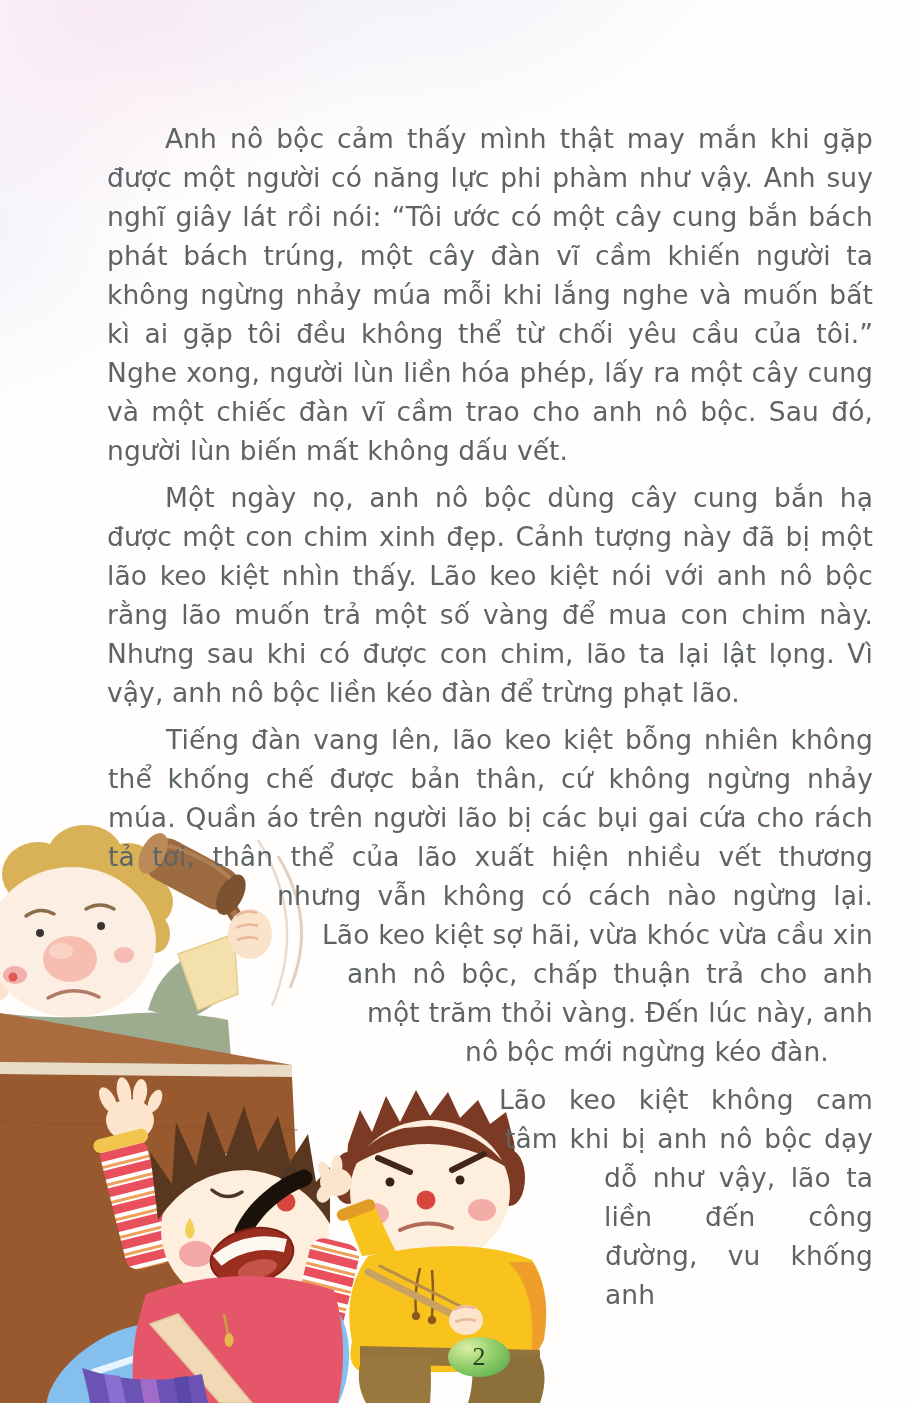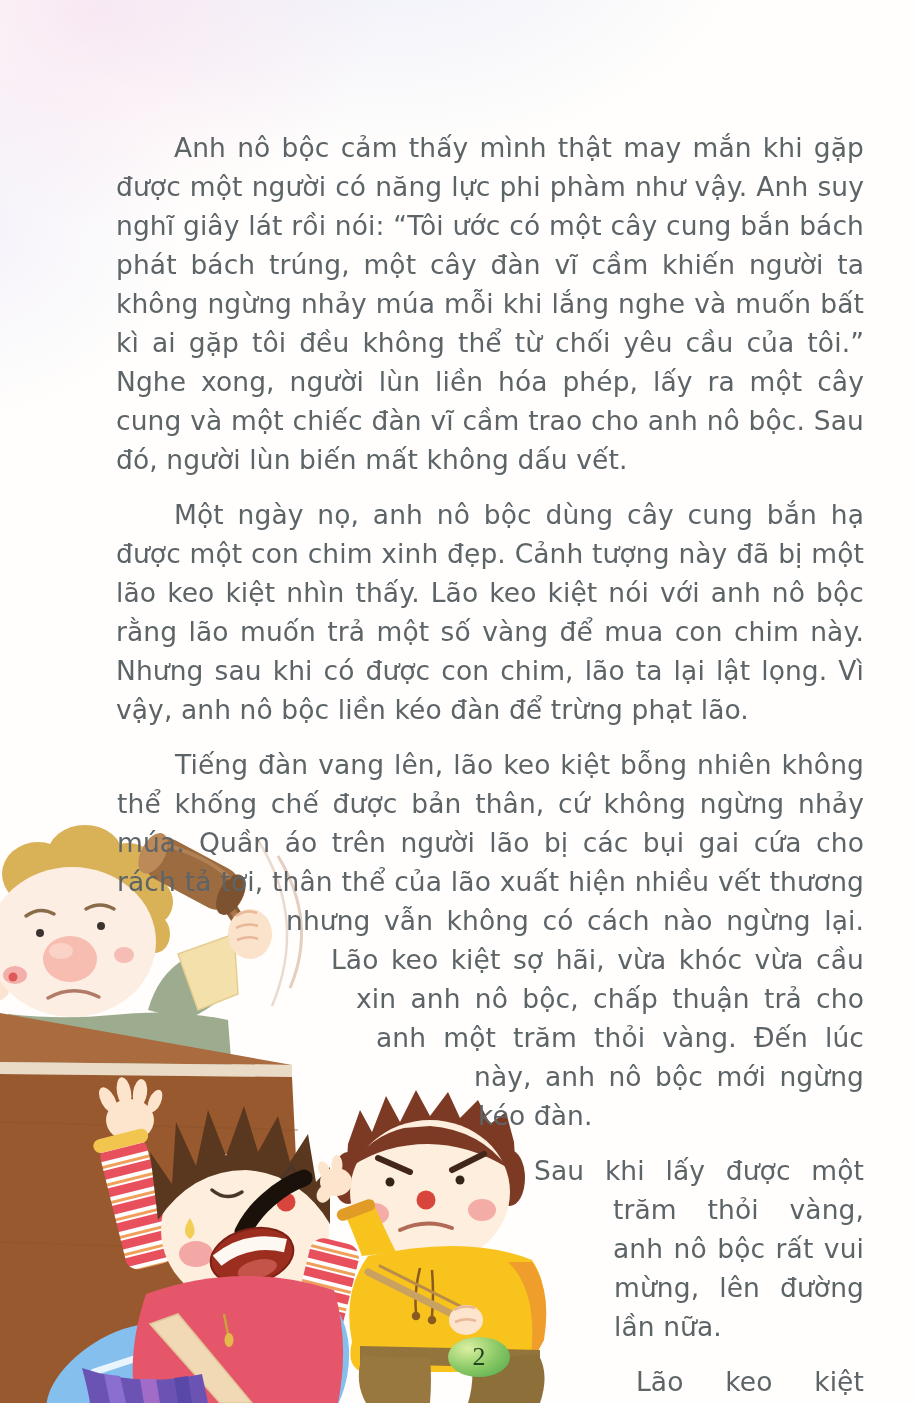--- a/index.html
+++ b/index.html
@@ -10,21 +10,21 @@
       radial-gradient(420px 300px at 10% 1%, rgba(243,216,236,.55), rgba(243,216,236,0) 70%),
       radial-gradient(520px 340px at 42% -6%, rgba(219,223,247,.5), rgba(219,223,247,0) 72%),
       radial-gradient(320px 280px at -4% 16%, rgba(228,224,248,.4), rgba(228,224,248,0) 70%),
       #fffefc;
   }
   .text-col{
     position:absolute;left:100px;top:112px;width:780px;
     font-size:26.5px;line-height:39px;color:#5d6468;
     text-align:justify;letter-spacing:.1px;z-index:3;
   }
-  .text-col p{margin:16px;text-indent:58px;}
+  .text-col p{margin:7px;text-indent:58px;}
   .text-col p + p{margin-top:8px;}
   .text-col p.p4{text-indent:20px;margin-top:9px;}
   .text-col p.p5{text-indent:30px;margin-top:9px;}
   .sp{float:left;clear:left;height:39px;}
   .sp0{width:1px;height:156px;}
   .sp1{width:170px;} .sp2{width:215px;} .sp3{width:240px;}
   .sp4{width:260px;height:48px;}
   .sp5{width:358px;} .sp6{width:362px;}
   .sp7{width:398px;height:48px;}
   .sp8{width:497px;} .sp9{width:488px;} .sp10{width:498px;}
@@ -39,21 +39,20 @@
     font-size:26px;color:#22451d;
   }
 </style>
 </head>
 <body>
 
 <div class="text-col">
   <p>Anh nô bộc cảm thấy mình thật may mắn khi gặp được một người có năng lực phi phàm như vậy. Anh suy nghĩ giây lát rồi nói: “Tôi ước có một cây cung bắn bách phát bách trúng, một cây đàn vĩ cầm khiến người ta không ngừng nhảy múa mỗi khi lắng nghe và muốn bất kì ai gặp tôi đều không thể từ chối yêu cầu của tôi.” Nghe xong, người lùn liền hóa phép, lấy ra một cây cung và một chiếc đàn vĩ cầm trao cho anh nô bộc. Sau đó, người lùn biến mất không dấu vết.</p>
   <p>Một ngày nọ, anh nô bộc dùng cây cung bắn hạ được một con chim xinh đẹp. Cảnh tượng này đã bị một lão keo kiệt nhìn thấy. Lão keo kiệt nói với anh nô bộc rằng lão muốn trả một số vàng để mua con chim này. Nhưng sau khi có được con chim, lão ta lại lật lọng. Vì vậy, anh nô bộc liền kéo đàn để trừng phạt lão.</p>
   <p><span class="sp sp0"></span><span class="sp sp1"></span><span class="sp sp2"></span><span class="sp sp3"></span><span class="sp sp4"></span><span class="sp sp5"></span><span class="sp sp6"></span><span class="sp sp7"></span><span class="sp sp8"></span><span class="sp sp9"></span><span class="sp sp10"></span><span class="sp sp11"></span><span class="sp sp12"></span><span>Tiếng đàn vang lên, lão keo kiệt bỗng nhiên không thể khống chế được bản thân, cứ không ngừng nhảy múa. Quần áo trên người lão bị các bụi gai cứa cho rách tả tơi, thân thể của lão xuất hiện nhiều vết thương nhưng vẫn không có cách nào ngừng lại. Lão keo kiệt sợ hãi, vừa khóc vừa cầu xin anh nô bộc, chấp thuận trả cho anh một trăm thỏi vàng. Đến lúc này, anh nô bộc mới ngừng kéo đàn.</span></p>
-  <p class="p4">Sau khi lấy được một trăm thỏi vàng, anh nô bộc rất vui mừng, lên đường lần nữa.</p>
   <p class="p5">Lão keo kiệt không cam tâm khi bị anh nô bộc dạy dỗ như vậy, lão ta liền đến công đường, vu khống anh</p>
 </div>
 
 <svg class="illo" viewBox="0 0 660 581" aria-hidden="true">
   <defs>
     <pattern id="stripesRW" width="20" height="18" patternUnits="userSpaceOnUse">
       <rect width="20" height="18" fill="#ffffff"></rect>
       <rect y="0" width="20" height="9" fill="#e8505e"></rect>
       <rect y="13" width="20" height="3" fill="#f0a05a"></rect>
     </pattern>

